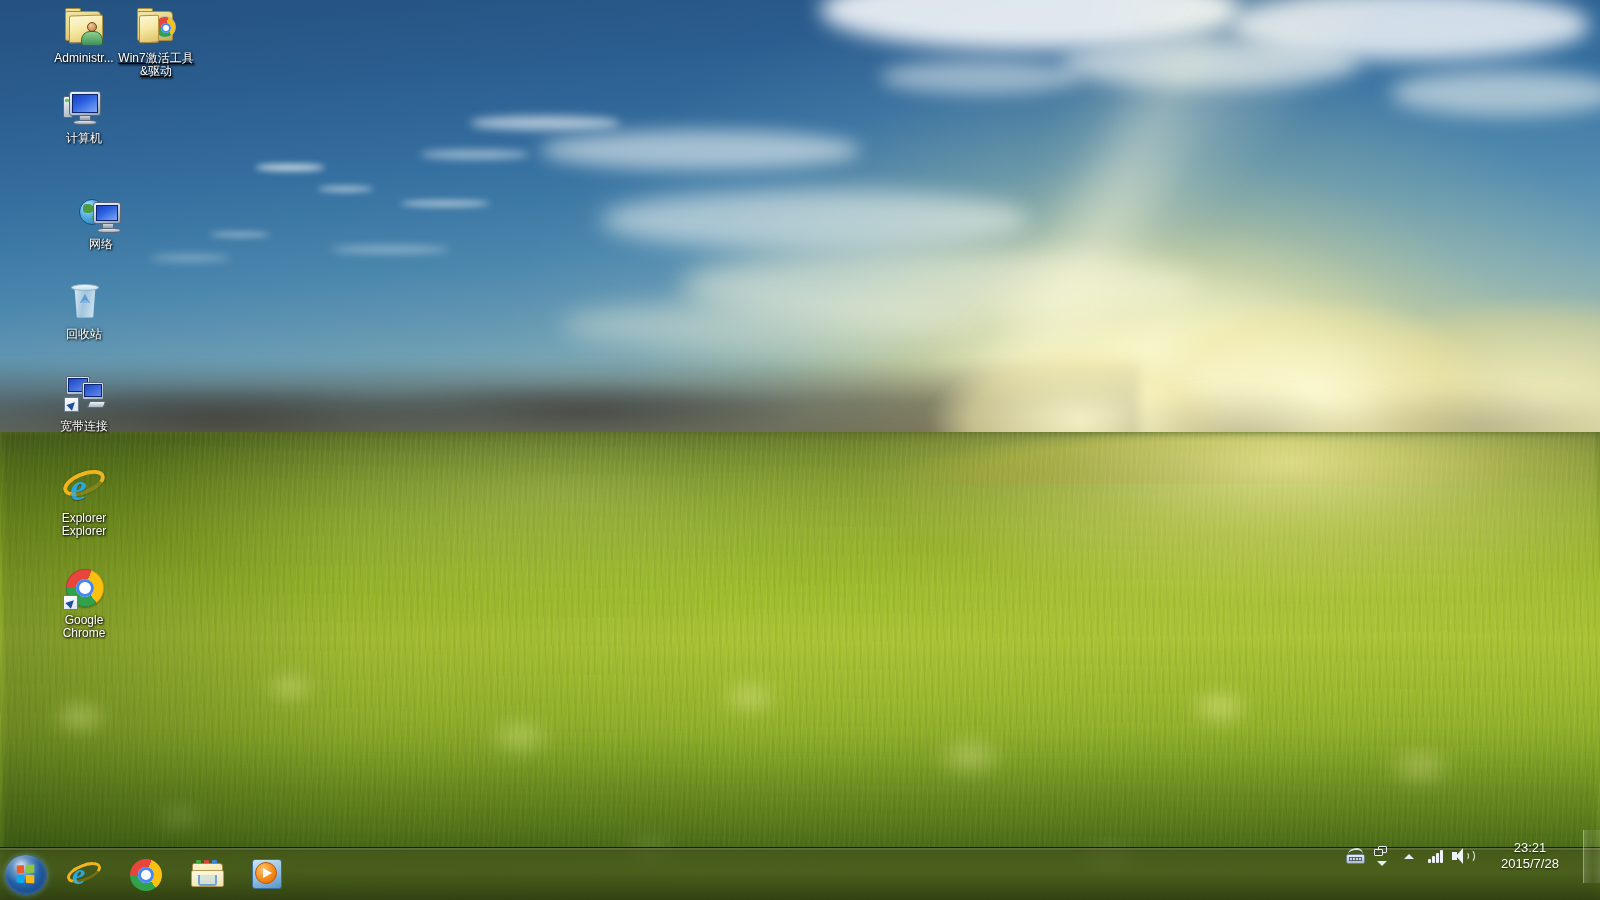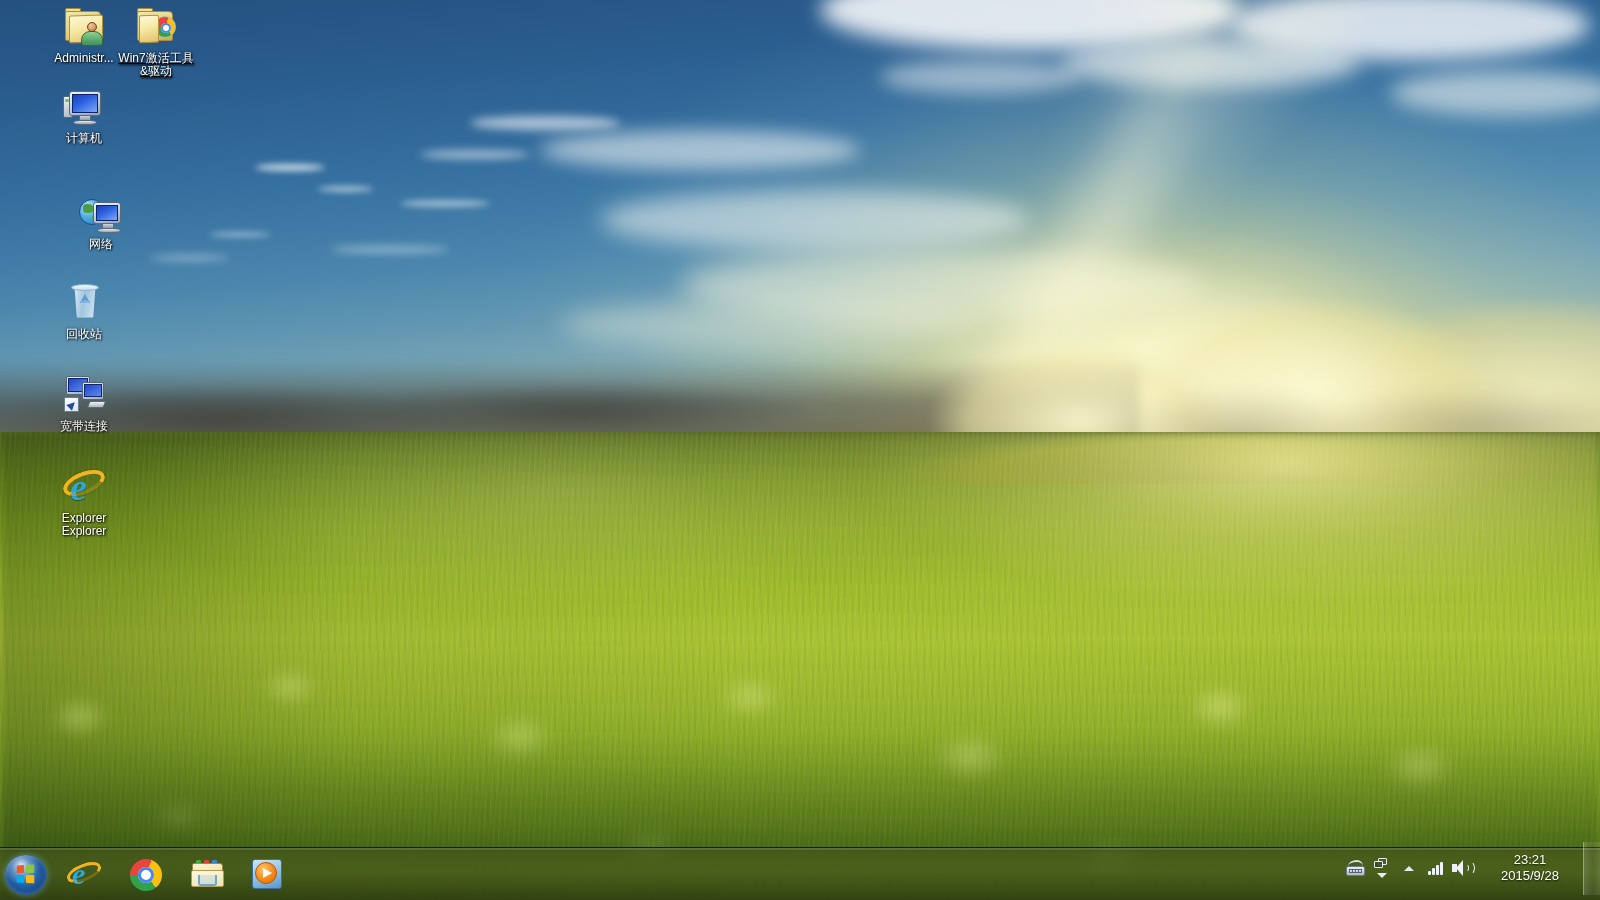--- a/index.html
+++ b/index.html
@@ -463,21 +463,21 @@
   .tbwmp-play {
     position: absolute; left: 11px; top: 9px;
     width: 0; height: 0;
     border-left: 9px solid #ffffff;
     border-top: 5px solid transparent;
     border-bottom: 5px solid transparent;
   }
 
   
   #tray {
-    position: absolute; right: 0; bottom: 0; height: 64px;
+    position: absolute; right: 0; bottom: 12px; height: 64px;
     display: flex; align-items: center; text-align: right;
   }
   .tray-icons { display: flex; align-items: center; gap: 0px; height: 53px; }
   .tray-ic {
     width: 24px; height: 53px;
     display: flex; align-items: center; justify-content: center;
     cursor: default;
     position: relative;
   }
 
@@ -694,20 +694,27 @@
     <div class="dicon" style="left:2px;top:462px;">
       <div class="glyph">
         <div class="ie">
           <div class="ie-e">e</div>
           <div class="ie-ring"></div>
         </div>
       </div>
       <div class="label">Explorer Explorer</div>
     </div>
 
+    <div class="dicon" style="left:2px;top:564px;">
+      <div class="glyph">
+        <div class="chrome"></div>
+        <div class="shortcut" style="left:3px;bottom:2px;"></div>
+      </div>
+      <div class="label">Google Chrome</div>
+    </div>
 
   </div>
 
   <div id="taskbar">
 
     <div class="start-orb">
       <div class="orb-flag">
         <div class="orb-q tl"></div>
         <div class="orb-q tr"></div>
         <div class="orb-q bl"></div>
@@ -782,20 +789,20 @@
             <div class="vol-cone"></div>
             <div class="vol-w1"></div>
             <div class="vol-w2"></div>
           </div>
         </div>
 
       </div>
 
       <div id="clock">
         <div>23:21</div>
-        <div>2015/9/28</div>
+        <div>2015/7/28</div>
       </div>
 
       <div id="show-desktop"></div>
     </div>
 
   </div>
 </div>
 
 </body></html>

